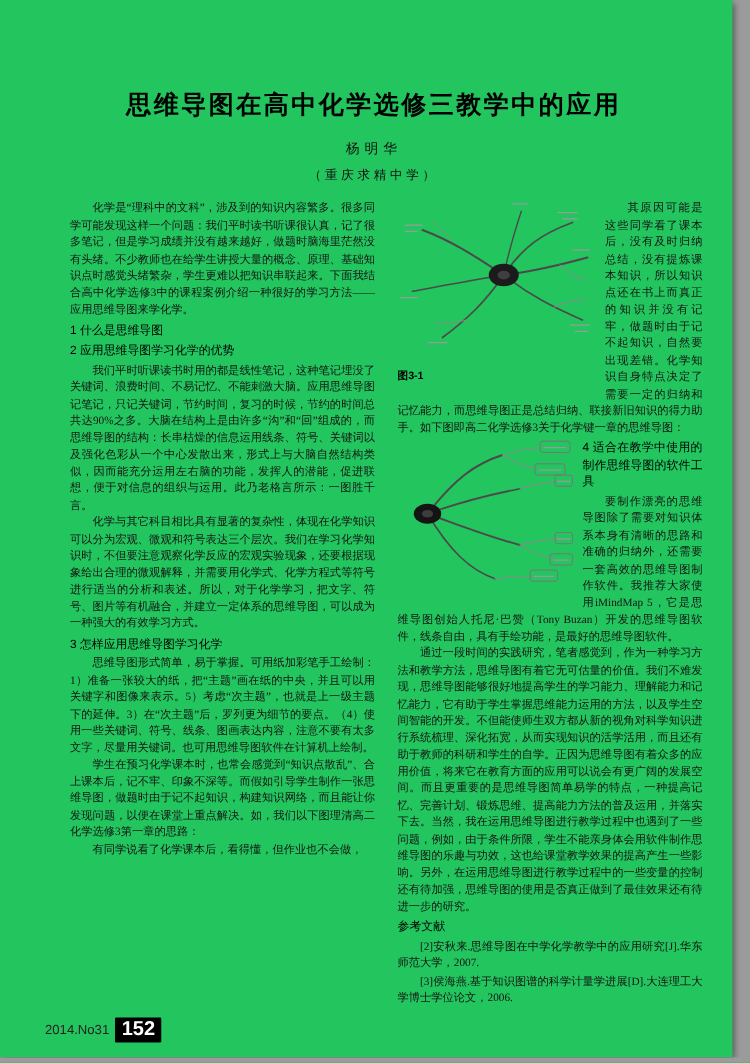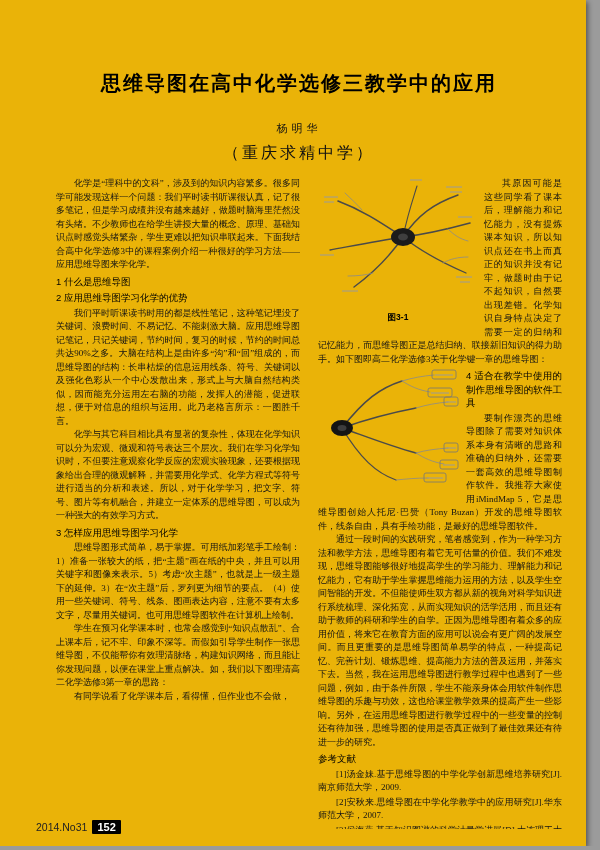--- a/index.html
+++ b/index.html
@@ -1,37 +1,37 @@
 <!DOCTYPE html>
 <html><head>
 <meta charset="utf-8">
 <style>
   html,body{margin:0;padding:0;}
   body{background:#9b9b9b;font-family:"Liberation Serif", serif;}
-  .page{position:relative;width:586px;height:846px;background:#eab308;
+  .page{position:relative;width:586px;height:846px;background:#22c55e;
         box-sizing:border-box;padding:70px 24px 0 36px;
         box-shadow:2px 2px 5px rgba(0,0,0,.45);overflow:hidden;}
   .title{font-family:"Liberation Sans", sans-serif;font-weight:bold;
          font-size:20px;text-align:center;letter-spacing:2px;color:#000;margin:0;}
-  .author{text-align:center;font-size:11px;letter-spacing:4px;margin-top:24px;color:#111;}
-  .affil{text-align:center;font-size:16px;letter-spacing:3px;margin-top:7px;color:#111;}
+  .author{text-align:center;font-size:11px;letter-spacing:4px;margin-top:14px;color:#111;}
+  .affil{text-align:center;font-size:10px;letter-spacing:3px;margin-top:7px;color:#111;}
   .cols{display:flex;gap:18px;margin-top:13px;margin-left:20px;}
   .col{width:254px;height:652px;overflow:hidden;font-size:9px;line-height:13.5px;
        text-align:justify;color:#141414;}
   p.body{margin:0;text-indent:2em;}
   h3.sec{font-family:"Liberation Sans", sans-serif;font-size:9.5px;font-weight:normal;
          margin:3px 0 2px 0;color:#000;}
-  .figblock{float:left;margin:0 6px 2px 0;text-align:center;}
+  .figblock{float:left;margin:0 6px 2px 0;}
   .figcap{font-size:8.5px;font-weight:bold;font-family:"Liberation Sans",sans-serif;
           margin-top:1px;color:#000;}
   .clearit{clear:left;}
   .ref{margin:0 0 1px 0;text-indent:2em;}
   .footer{position:absolute;left:36px;bottom:12px;display:flex;align-items:center;gap:5px;
           font-family:"Liberation Sans", sans-serif;font-size:10.5px;color:#222;}
-  .pageno{background:#000;color:#fff;font-weight:bold;font-size:11px;
+  .pageno{background:#000;color:#fff;font-weight:bold;font-size:16px;
           padding:1px 5px;border-radius:1px;}
   svg .branch{fill:none;stroke:#4a4a4a;stroke-linecap:round;}
   svg .twig{fill:none;stroke:#8a8a8a;stroke-width:.8;stroke-linecap:round;}
   svg .label{stroke:#9a9a9a;stroke-width:1;}
   svg .node{fill:none;stroke:#777;stroke-width:.8;}
 </style>
 </head>
 <body>
 
 <div class="page">
@@ -46,21 +46,21 @@
       <p class="body">化学是“理科中的文科”，涉及到的知识内容繁多。很多同学可能发现这样一个问题：我们平时读书听课很认真，记了很多笔记，但是学习成绩并没有越来越好，做题时脑海里茫然没有头绪。不少教师也在给学生讲授大量的概念、原理、基础知识点时感觉头绪繁杂，学生更难以把知识串联起来。下面我结合高中化学选修3中的课程案例介绍一种很好的学习方法——应用思维导图来学化学。</p>
 
       <h3 class="sec">1 什么是思维导图</h3>
 
       <h3 class="sec">2 应用思维导图学习化学的优势</h3>
       <p class="body">我们平时听课读书时用的都是线性笔记，这种笔记埋没了关键词、浪费时间、不易记忆、不能刺激大脑。应用思维导图记笔记，只记关键词，节约时间，复习的时候，节约的时间总共达90%之多。大脑在结构上是由许多“沟”和“回”组成的，而思维导图的结构：长串枯燥的信息运用线条、符号、关键词以及强化色彩从一个中心发散出来，形式上与大脑自然结构类似，因而能充分运用左右脑的功能，发挥人的潜能，促进联想，便于对信息的组织与运用。此乃老格言所示：一图胜千言。</p>
       <p class="body">化学与其它科目相比具有显著的复杂性，体现在化学知识可以分为宏观、微观和符号表达三个层次。我们在学习化学知识时，不但要注意观察化学反应的宏观实验现象，还要根据现象给出合理的微观解释，并需要用化学式、化学方程式等符号进行适当的分析和表述。所以，对于化学学习，把文字、符号、图片等有机融合，并建立一定体系的思维导图，可以成为一种强大的有效学习方式。</p>
 
       <h3 class="sec">3 怎样应用思维导图学习化学</h3>
       <p class="body">思维导图形式简单，易于掌握。可用纸加彩笔手工绘制：1）准备一张较大的纸，把“主题”画在纸的中央，并且可以用关键字和图像来表示。5）考虑“次主题”，也就是上一级主题下的延伸。3）在“次主题”后，罗列更为细节的要点。（4）使用一些关键词、符号、线条、图画表达内容，注意不要有太多文字，尽量用关键词。也可用思维导图软件在计算机上绘制。</p>
-      <p class="body">学生在预习化学课本时，也常会感觉到“知识点散乱”、合上课本后，记不牢、印象不深等。而假如引导学生制作一张思维导图，不仅能帮你有效理清脉络，构建知识网络，而且能让你发现问题，以便在课堂上重点解决。如，我们以下图理清高二化学选修3第一章的思路：</p>
+      <p class="body">学生在预习化学课本时，也常会感觉到“知识点散乱”、合上课本后，记不牢、印象不深等。而假如引导学生制作一张思维导图，做题时由于记不起知识，构建知识网络，而且能让你发现问题，以便在课堂上重点解决。如，我们以下图理清高二化学选修3第一章的思路：</p>
       <p class="body">有同学说看了化学课本后，看得懂，但作业也不会做，</p>
     </div>
 
     <div class="col">
 
       <div class="figblock">
         <svg width="160" height="128" viewBox="0 0 160 128">
 
           <path class="branch" stroke-width="1.6" d="M85,60 C62,45 44,33 20,24"></path>
           <path class="branch" stroke-width="1.4" d="M85,60 C100,38 115,27 140,18"></path>
@@ -81,21 +81,21 @@
           <path class="label" d="M138,100 h16 M142,105 h10"></path>
           <path class="label" d="M24,114 h16"></path>
           <path class="label" d="M2,78 h14"></path>
           <path class="label" d="M92,3 h12"></path>
 
           <ellipse cx="85" cy="60" rx="12" ry="9" fill="#1b1b1b"></ellipse>
           <ellipse cx="85" cy="60" rx="5" ry="3.5" fill="#3f3f3f"></ellipse>
         </svg>
         <div class="figcap">图3-1</div>
       </div>
-      <p class="body">其原因可能是这些同学看了课本后，理解能力和记忆能力，没有提炼课本知识，所以知识点还在书上而真正的知识并没有记牢，做题时由于记不起知识，自然要出现差错。化学知识自身特点决定了需要一定的归纳和记忆能力，而思维导图正是总结归纳、联接新旧知识的得力助手。如下图即高二化学选修3关于化学键一章的思维导图：</p>
+      <p class="body">其原因可能是这些同学看了课本后，没有及时归纳总结，没有提炼课本知识，所以知识点还在书上而真正的知识并没有记牢，做题时由于记不起知识，自然要出现差错。化学知识自身特点决定了需要一定的归纳和记忆能力，而思维导图正是总结归纳、联接新旧知识的得力助手。如下图即高二化学选修3关于化学键一章的思维导图：</p>
 
       <div class="figblock clearit">
         <svg width="142" height="128" viewBox="0 0 142 128">
 
           <path class="branch" stroke-width="1.6" d="M24,62 C46,34 62,22 84,15"></path>
           <path class="branch" stroke-width="1.4" d="M24,62 C52,52 72,47 98,42"></path>
           <path class="branch" stroke-width="1.5" d="M24,62 C52,72 72,80 98,87"></path>
           <path class="branch" stroke-width="1.3" d="M24,62 C42,92 58,107 78,114"></path>
 
           <path class="twig" d="M84,15 C94,12 104,10 116,9"></path>
@@ -121,21 +121,20 @@
           <ellipse cx="24" cy="62" rx="11" ry="8" fill="#141414"></ellipse>
           <ellipse cx="24" cy="62" rx="4.5" ry="3" fill="#3d3d3d"></ellipse>
         </svg>
       </div>
       <h3 class="sec">4 适合在教学中使用的制作思维导图的软件工具</h3>
       <p class="body">要制作漂亮的思维导图除了需要对知识体系本身有清晰的思路和准确的归纳外，还需要一套高效的思维导图制作软件。我推荐大家使用iMindMap 5，它是思维导图创始人托尼·巴赞（Tony Buzan）开发的思维导图软件，线条自由，具有手绘功能，是最好的思维导图软件。</p>
 
       <p class="body clearit">通过一段时间的实践研究，笔者感觉到，作为一种学习方法和教学方法，思维导图有着它无可估量的价值。我们不难发现，思维导图能够很好地提高学生的学习能力、理解能力和记忆能力，它有助于学生掌握思维能力运用的方法，以及学生空间智能的开发。不但能使师生双方都从新的视角对科学知识进行系统梳理、深化拓宽，从而实现知识的活学活用，而且还有助于教师的科研和学生的自学。正因为思维导图有着众多的应用价值，将来它在教育方面的应用可以说会有更广阔的发展空间。而且更重要的是思维导图简单易学的特点，一种提高记忆、完善计划、锻炼思维、提高能力方法的普及运用，并落实下去。当然，我在运用思维导图进行教学过程中也遇到了一些问题，例如，由于条件所限，学生不能亲身体会用软件制作思维导图的乐趣与功效，这也给课堂教学效果的提高产生一些影响。另外，在运用思维导图进行教学过程中的一些变量的控制还有待加强，思维导图的使用是否真正做到了最佳效果还有待进一步的研究。</p>
 
       <h3 class="sec">参考文献</h3>
-      <p class="ref">[1]汤金妹.基于思维导图的中学化学创新思维培养研究[J].南京师范大学，2009.</p>
       <p class="ref">[2]安秋来.思维导图在中学化学教学中的应用研究[J].华东师范大学，2007.</p>
       <p class="ref">[3]侯海燕.基于知识图谱的科学计量学进展[D].大连理工大学博士学位论文，2006.</p>
     </div>
   </div>
 
   <div class="footer">
     <span>2014.No31</span>
     <span class="pageno">152</span>
   </div>
 

